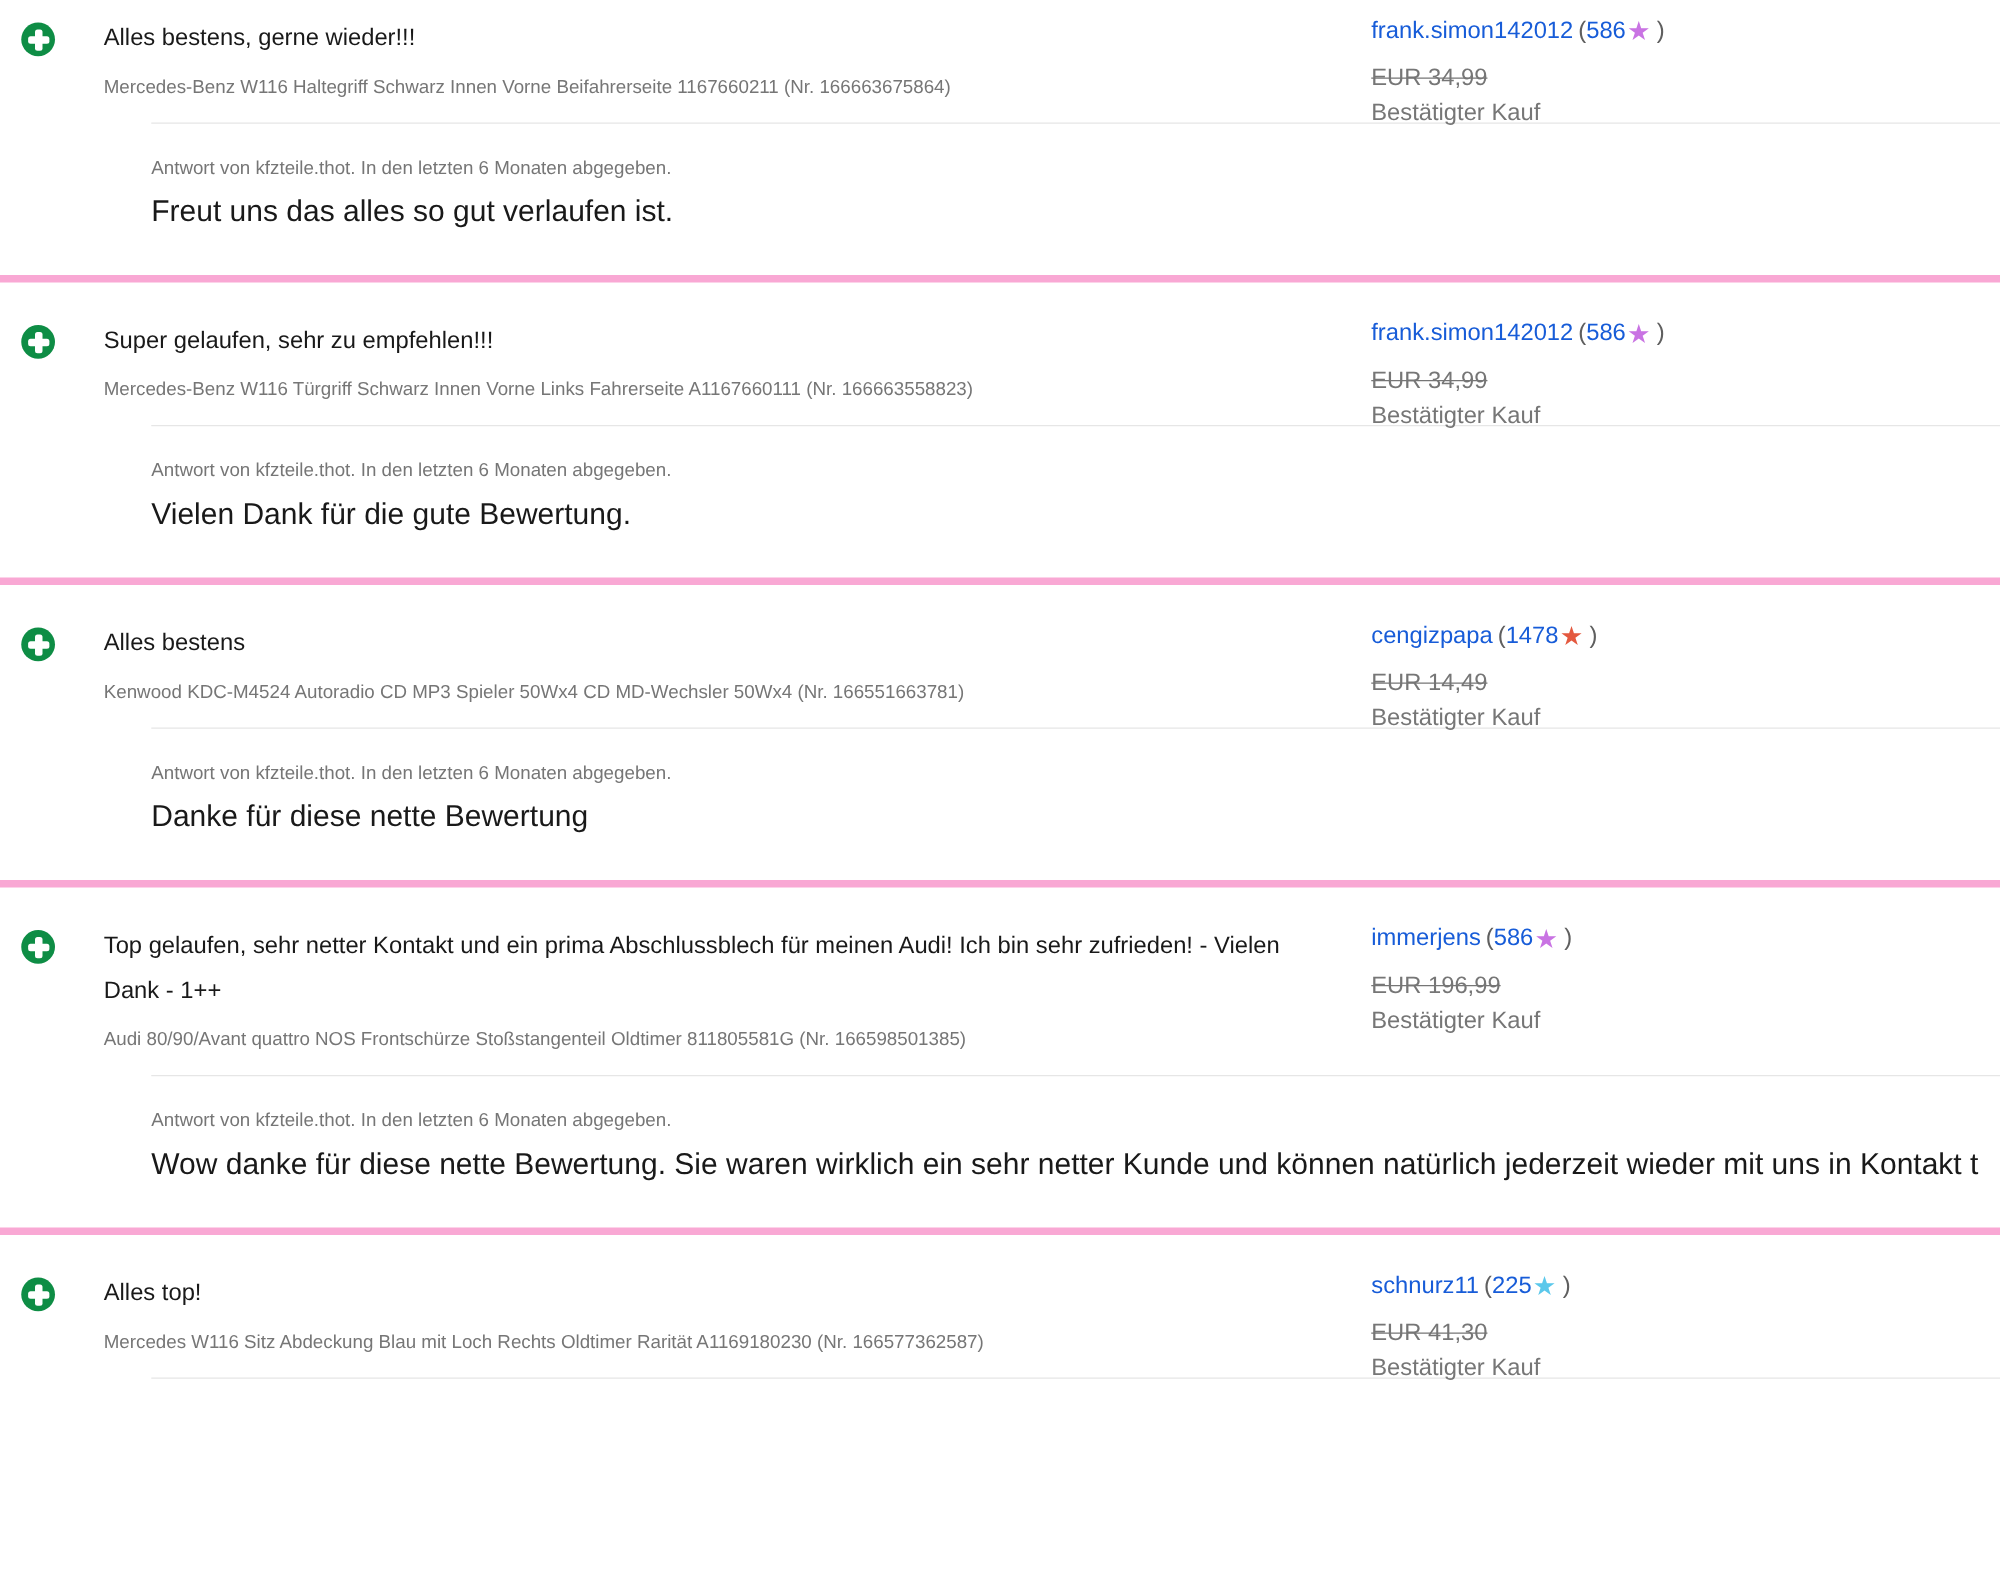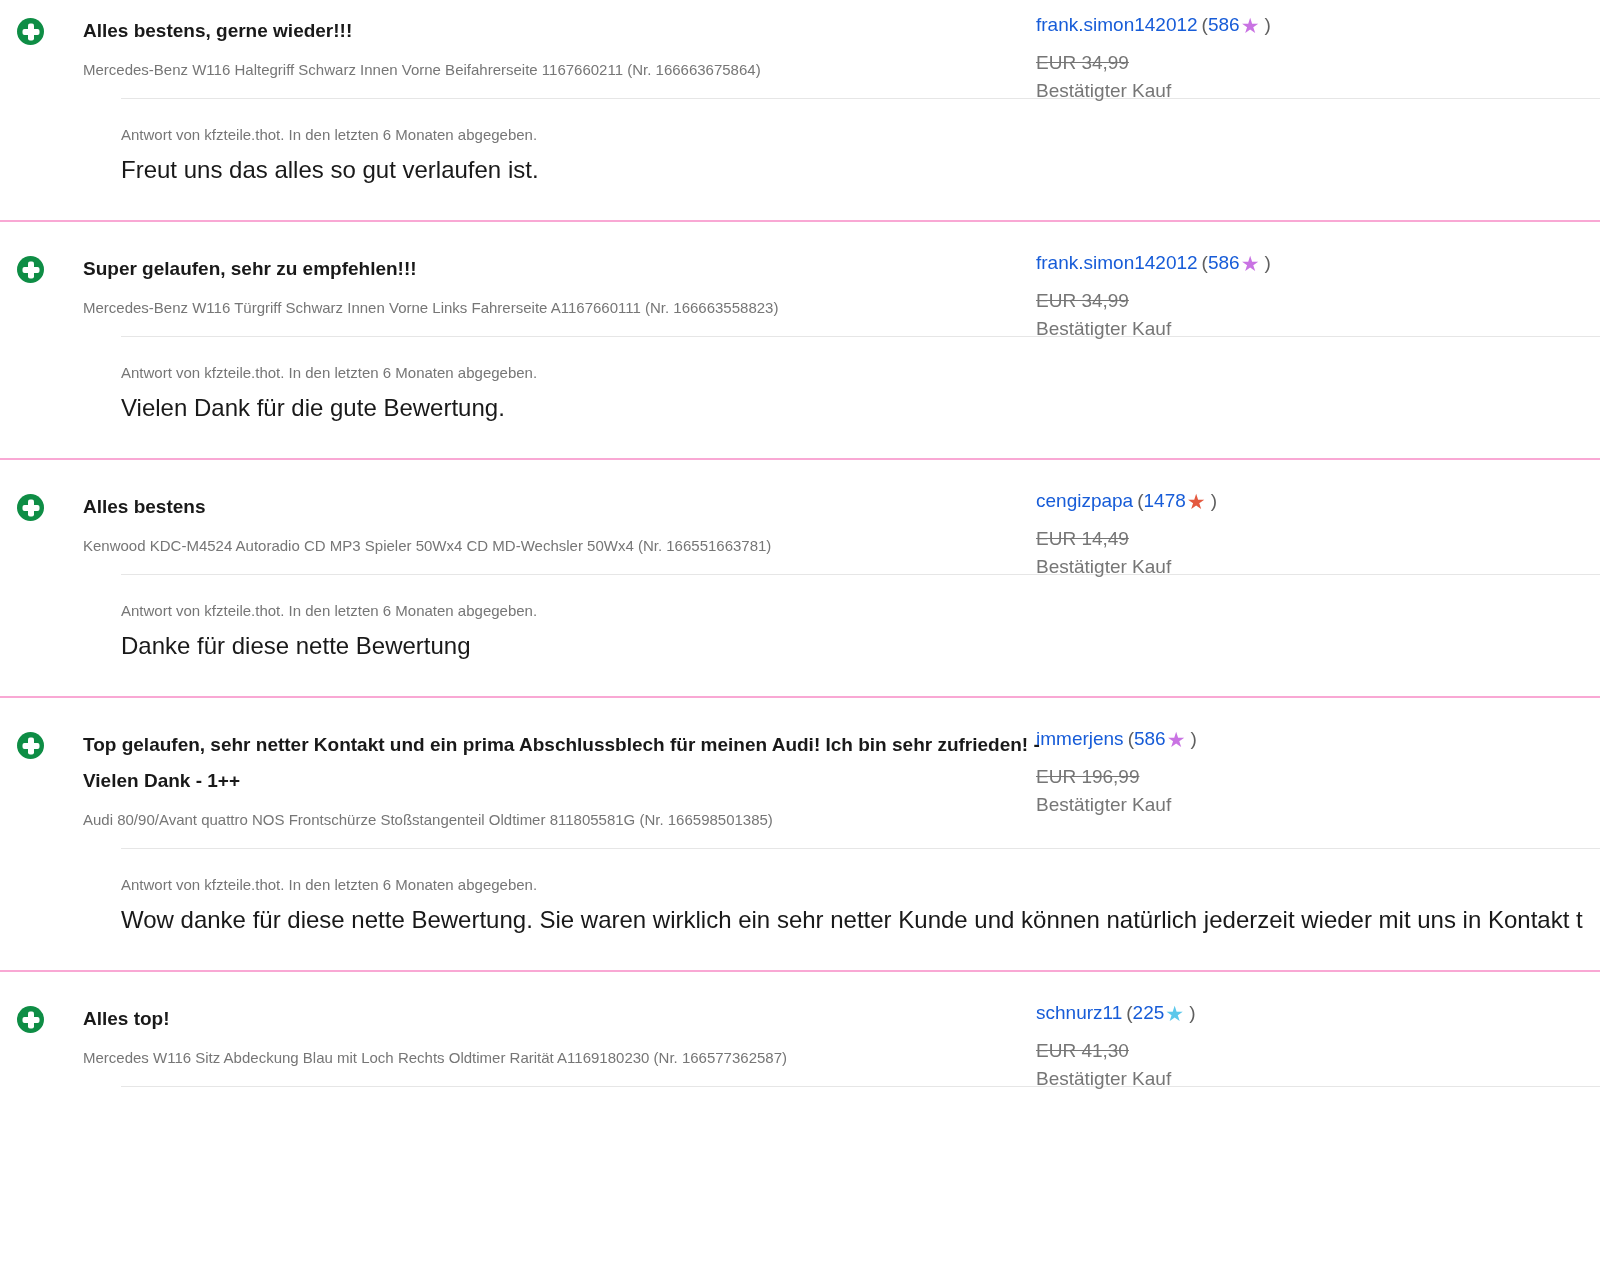--- a/index.html
+++ b/index.html
@@ -2,41 +2,41 @@
 <html lang="de"><head>
 <meta charset="utf-8">
 <style>
   * { margin:0; padding:0; box-sizing:border-box; }
   html, body { background:#ffffff; }
   body {
     width:1600px; height:1277px; overflow:hidden; position:relative;
     font-family:"Liberation Sans","DejaVu Sans",sans-serif;
     color:#191919;
   }
-  .entry { position:relative; padding:29px 0 36px 83px; border-top:2px solid #f9a8d4; }
+  .entry { position:relative; padding:29px 0 36px 83px; border-top:6px solid #f9a8d4; }
   .entry.first { border-top:none; padding-top:13px; }
 
   .plus-icon {
     position:absolute; left:17px; top:34px;
     width:27px; height:27px; border-radius:50%;
     background:#0e8d45;
   }
   .entry.first .plus-icon { top:18px; }
   .plus-icon::before, .plus-icon::after {
     content:""; position:absolute; left:50%; top:50%;
     transform:translate(-50%,-50%); background:#ffffff; border-radius:2px;
   }
   .plus-icon::before { width:17px; height:6px; }
   .plus-icon::after  { width:6px;  height:17px; }
 
   .main  { width:975px; }
-  .title { font-size:19px; font-weight:bold; color:#191919; line-height:36px; }
+  .title { font-size:19px; font-weight:normal; color:#191919; line-height:36px; }
   .item  { font-size:15px; color:#767676; line-height:36px; margin-top:3px; }
 
-  .right { position:absolute; left:1036px; top:29px; width:480px; font-size:19px; }
+  .right { position:absolute; left:1097px; top:29px; width:480px; font-size:19px; }
   .entry.first .right { top:13px; }
   .right > div { line-height:24px; }
   .buyer, .score { color:#175cd8; text-decoration:none; cursor:pointer; }
   .paren { color:#5f5f5f; }
   .paren.open { margin-left:4px; }
   .paren.close { margin-left:5px; }
   .star { font-size:21px; line-height:21px; display:inline-block; vertical-align:-2px; margin-left:1px; }
   .price  { margin-top:14px; color:#767676; text-decoration:line-through; }
   .status { margin-top:4px; color:#767676; }
 

